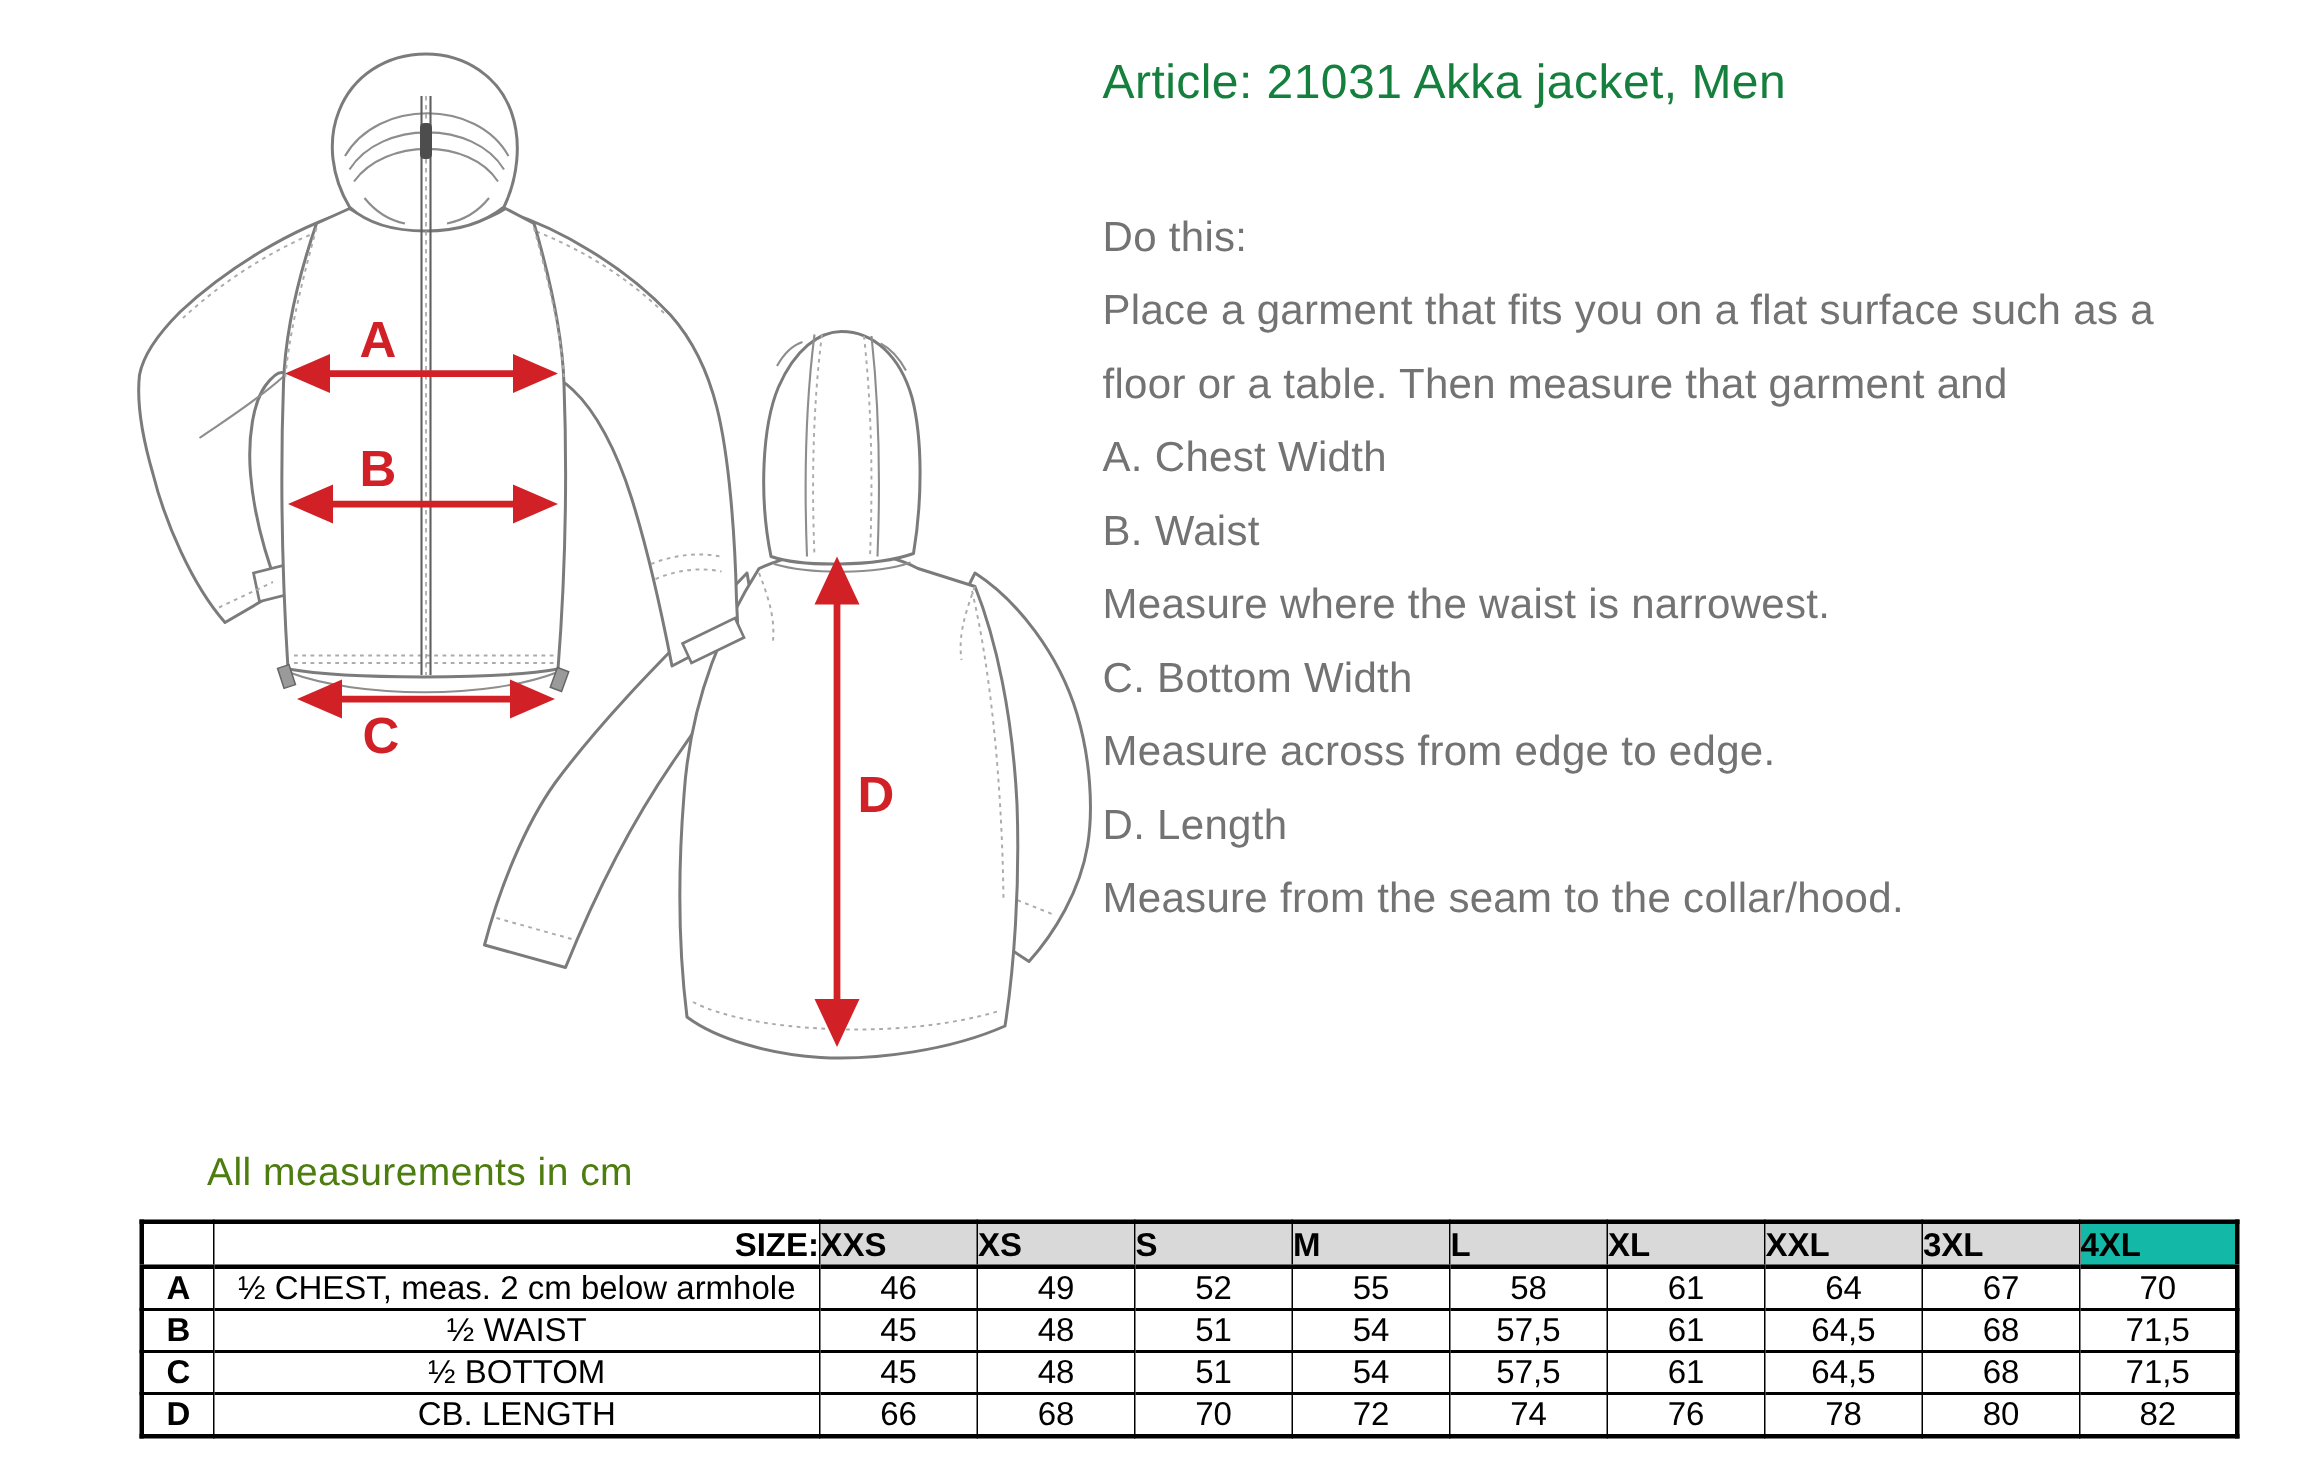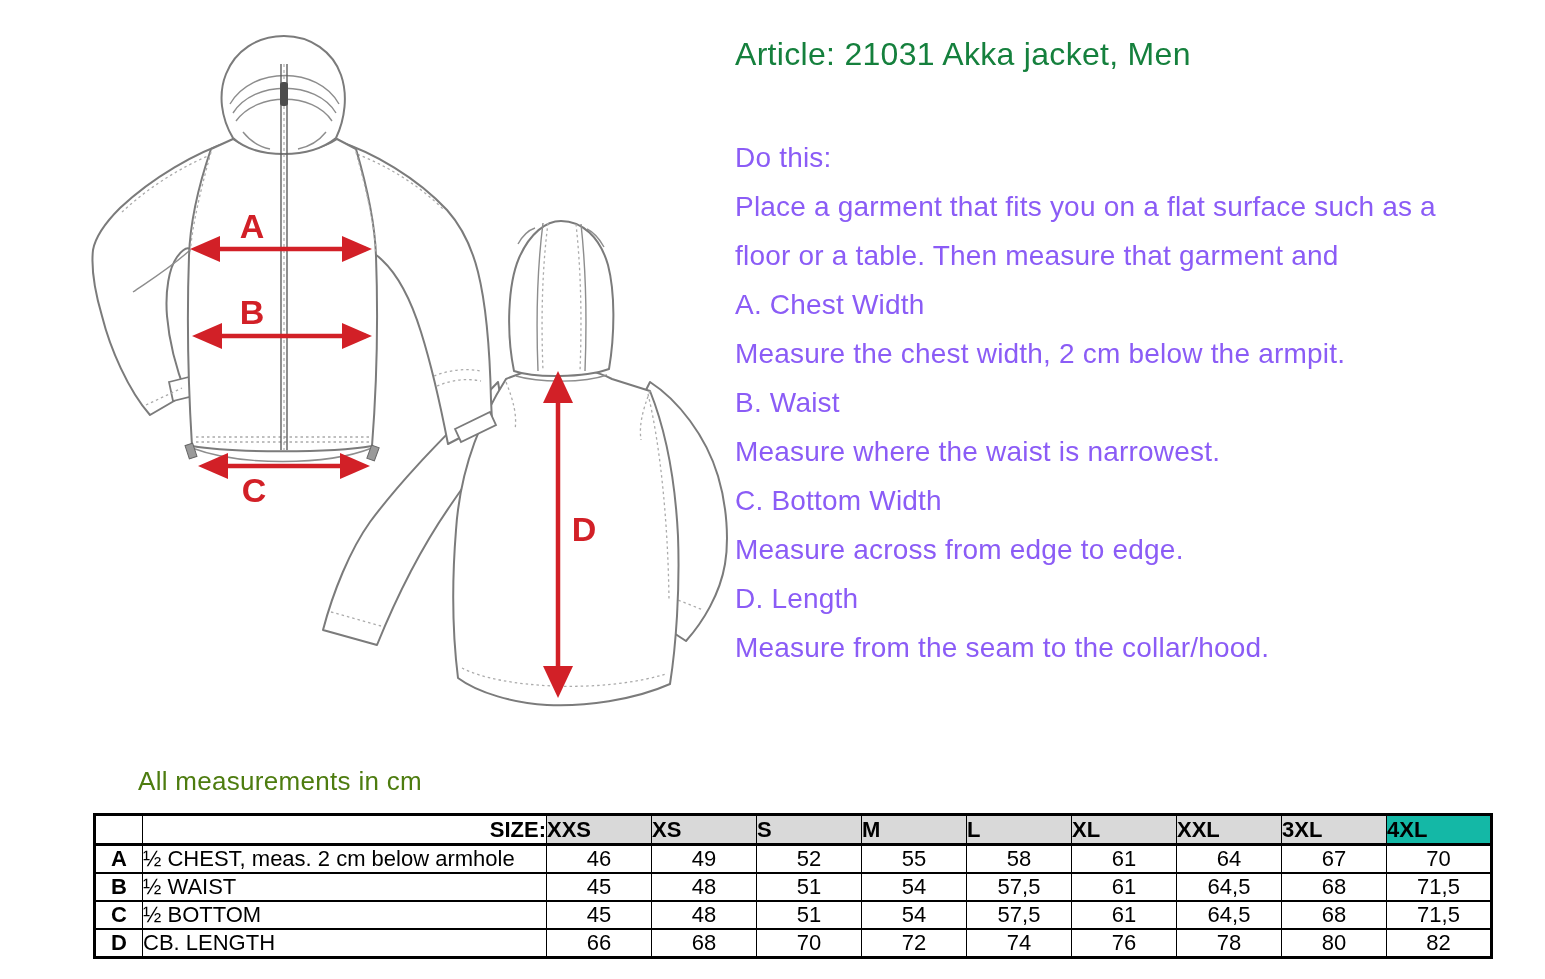--- a/index.html
+++ b/index.html
@@ -7,21 +7,21 @@
     position:relative;width:1545px;height:979px;background:#fff;overflow:hidden;
     font-family:"Liberation Sans",sans-serif;color:#1c1c1c;
   }
   
   .title{
     position:absolute;left:735px;top:36px;font-size:32px;letter-spacing:.3px;
     color:#15803d;white-space:nowrap;
   }
   .instructions{
     position:absolute;left:735px;top:133px;font-size:28px;line-height:49px;
-    letter-spacing:.2px;color:#8b5cf6;white-space:nowrap;
+    letter-spacing:.2px;color:#737373;white-space:nowrap;
   }
   
   .note{
     position:absolute;left:138px;top:766px;font-size:26px;letter-spacing:.3px;color:#4d7c0f;
   }
   
   table.size-table{
     position:absolute;left:93px;top:813px;width:1397px;
     border-collapse:collapse;table-layout:fixed;
     font-size:22px;color:#000;background:#fff;
@@ -29,21 +29,21 @@
   table.size-table th,table.size-table td{
     border:1.5px solid #000;padding:0;overflow:hidden;white-space:nowrap;
   }
   table.size-table{border:3px solid #000;}
   table.size-table thead th{height:27px;border-bottom:3px solid #000;}
   table.size-table tbody th,table.size-table tbody td{height:25px;border-top:2px solid #000;}
   th.corner{background:#fff;}
   th.size-label{text-align:right;padding-right:8px;font-weight:bold;background:#fff;}
   th.size-name{text-align:left;font-weight:bold;}
   tbody th.letter{text-align:center;font-weight:bold;background:#fff;}
-  td.desc{text-align:left;padding-left:7px;font-weight:normal;}
+  td.desc{text-align:center;padding-left:7px;font-weight:normal;}
   td.val{text-align:center;font-weight:normal;}
   
   svg.diagram{position:absolute;left:0;top:0;}
   .outline{fill:#ffffff;stroke:#7b7b7b;stroke-width:2;stroke-linejoin:round;}
   .thin{fill:none;stroke:#8d8d8d;stroke-width:1.4;}
   .stitch{fill:none;stroke:#ababab;stroke-width:1.3;stroke-dasharray:2.5 3;}
   .zipline{fill:none;stroke:#5f5f5f;stroke-width:1.4;}
   .zipdash{fill:none;stroke:#9a9a9a;stroke-width:1;stroke-dasharray:3 3;}
   .arrow-shaft{stroke-width:4.5;fill:none;}
   .arrow-label{font-family:"Liberation Sans",sans-serif;font-weight:bold;font-size:34px;text-anchor:middle;}
@@ -158,21 +158,20 @@
       <text class="arrow-label" x="254" y="502" fill="#d22027" stroke="none">C</text>
     </g>
   </svg>
 
   <div class="title">Article: 21031 Akka jacket, Men</div>
   <div class="instructions" id="instruction-lines">
       <div>Do this:</div>
       <div>Place a garment that fits you on a flat surface such as a</div>
       <div>floor or a table. Then measure that garment and</div>
       <div>A. Chest Width</div>
-      <div>Measure the chest width, 2 cm below the armpit.</div>
       <div>B. Waist</div>
       <div>Measure where the waist is narrowest.</div>
       <div>C. Bottom Width</div>
       <div>Measure across from edge to edge.</div>
       <div>D. Length</div>
       <div>Measure from the seam to the collar/hood.</div>
     </div>
 
   <div class="note">All measurements in cm</div>
 

